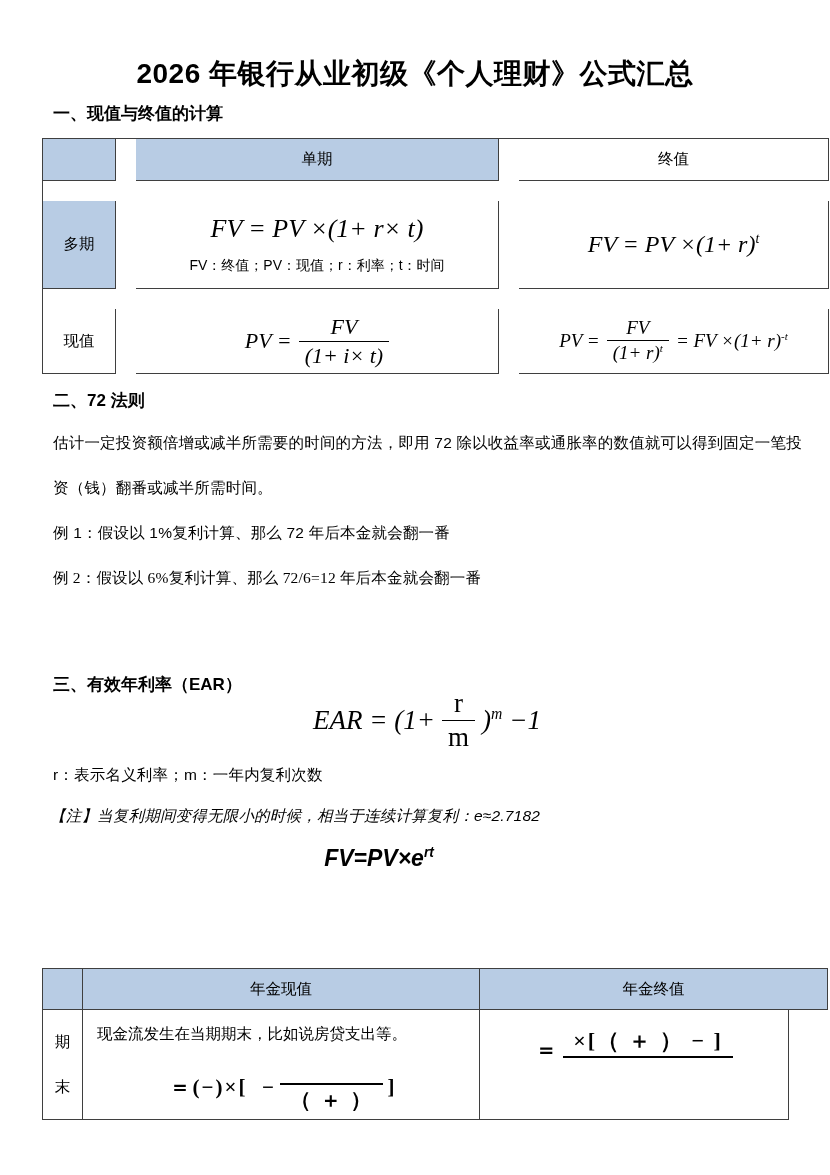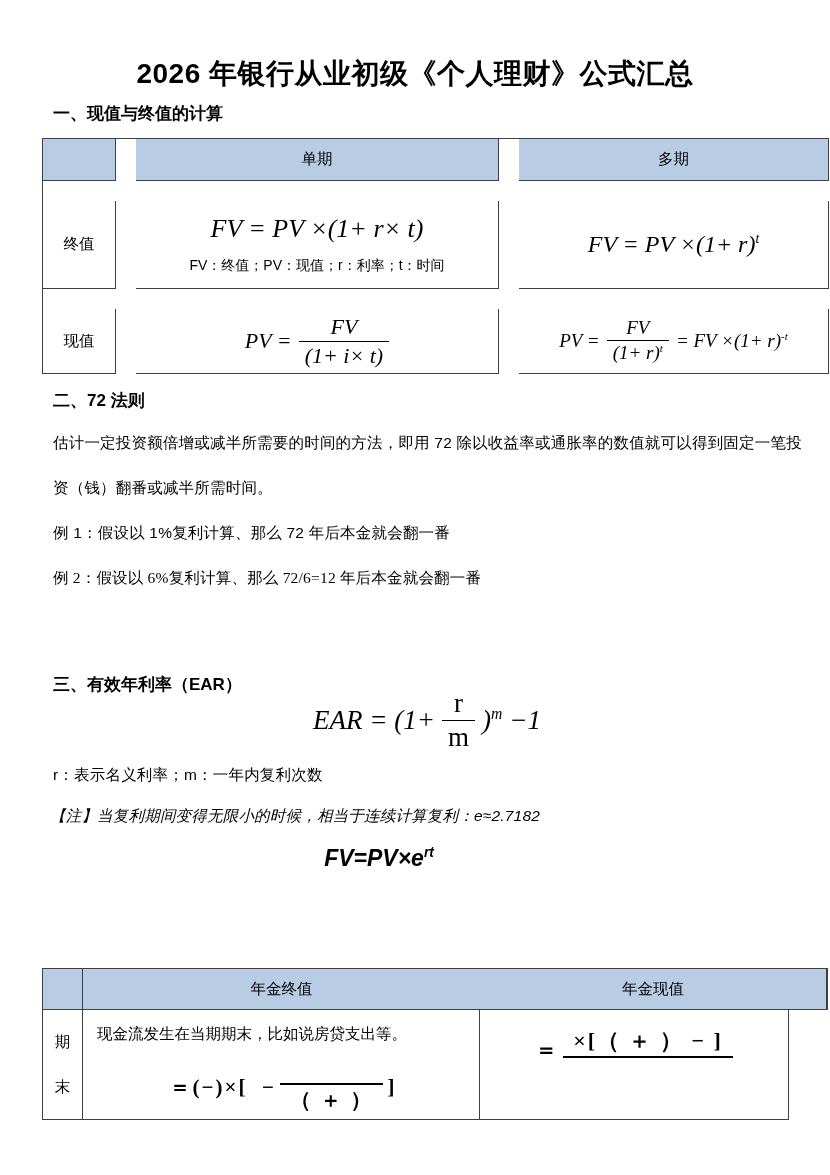--- a/index.html
+++ b/index.html
@@ -76,23 +76,23 @@
 
 <div class="page">
 
   <div class="doc-title">2026 年银行从业初级《个人理财》公式汇总</div>
 
   <div class="heading h-s1">一、现值与终值的计算</div>
 
   <div class="tbl1">
     <div class="cell hd"></div>
     <div class="cell hd">单期</div>
+    <div class="cell lbl">终值</div>
+
     <div class="cell hd">多期</div>
-
-    <div class="cell lbl">终值</div>
     <div class="cell fcell fv-single">
       <div class="math f26">FV = PV ×(1+ r× t)</div>
       <div class="fnote">FV：终值；PV：现值；r：利率；t：时间</div>
     </div>
     <div class="cell fcell">
       <div class="math f24"><span>FV = PV ×(1+ r)</span><sup>t</sup></div>
     </div>
 
     <div class="cell lbl">现值</div>
     <div class="cell fcell">
@@ -135,22 +135,22 @@
     </div>
   </div>
   <div class="bline vars">r：表示名义利率；m：一年内复利次数</div>
   <div class="bline remark">【注】当复利期间变得无限小的时候，相当于连续计算复利：e≈2.7182</div>
   <div class="cont"><span>FV=PV×e</span><sup>rt</sup></div>
 
   <div class="heading h-s4">四、期末年金与期初年金</div>
 
   <div class="tbl2h">
     <div class="cell divider"></div>
+    <div class="cell divider">年金现值</div>
     <div class="cell">年金终值</div>
-    <div class="cell divider">年金现值</div>
   </div>
 
   <div class="tbl2b">
     <div class="cell divider lblv">
       <span>期</span>
       <span>末</span>
     </div>
     <div class="cell divider annu-pv">
       <div class="desc">现金流发生在当期期末，比如说房贷支出等。</div>
       <div class="fwrap">

